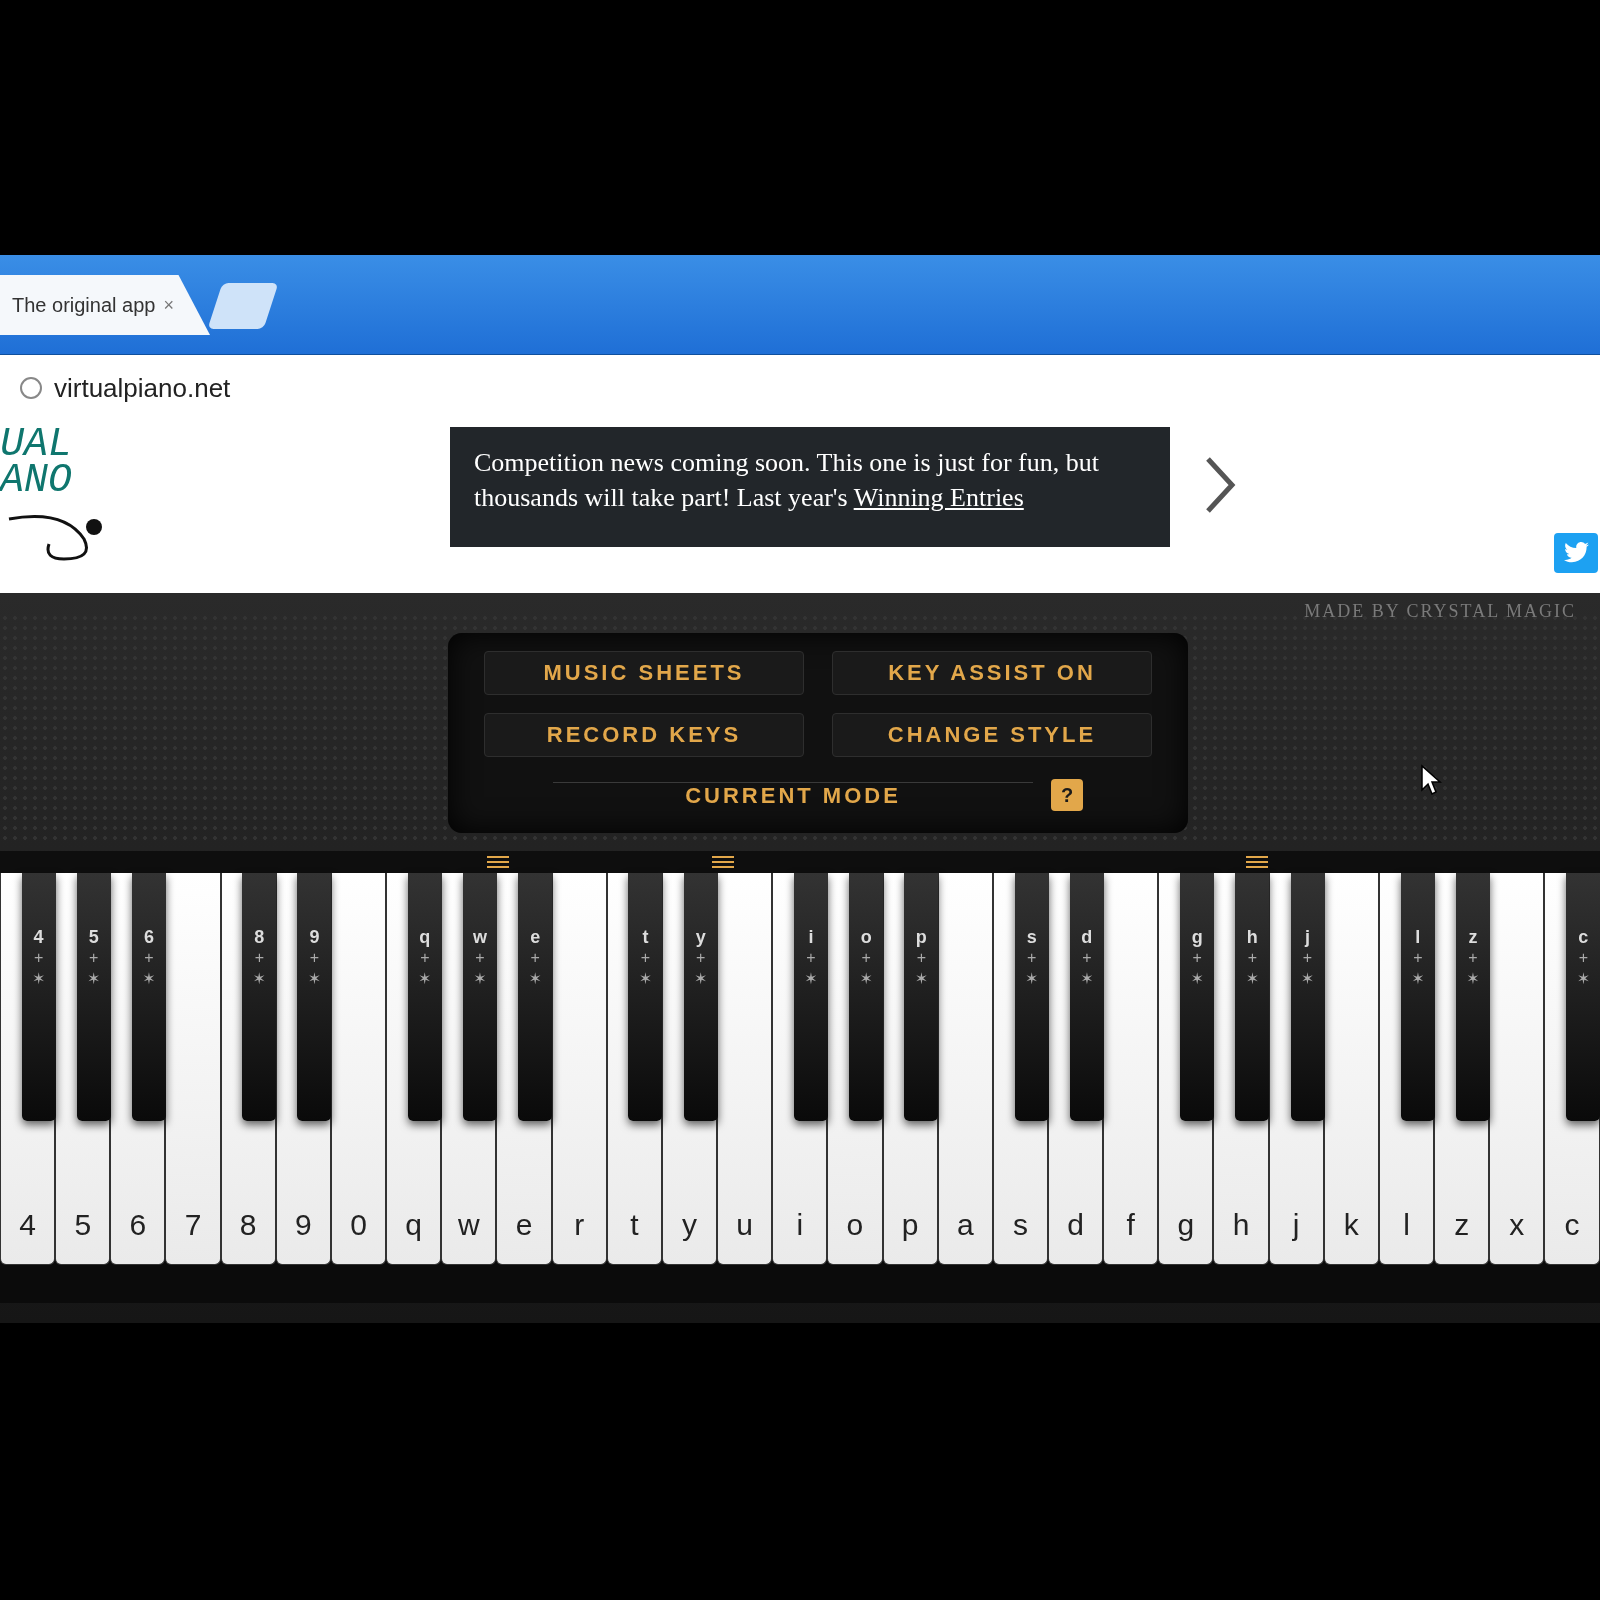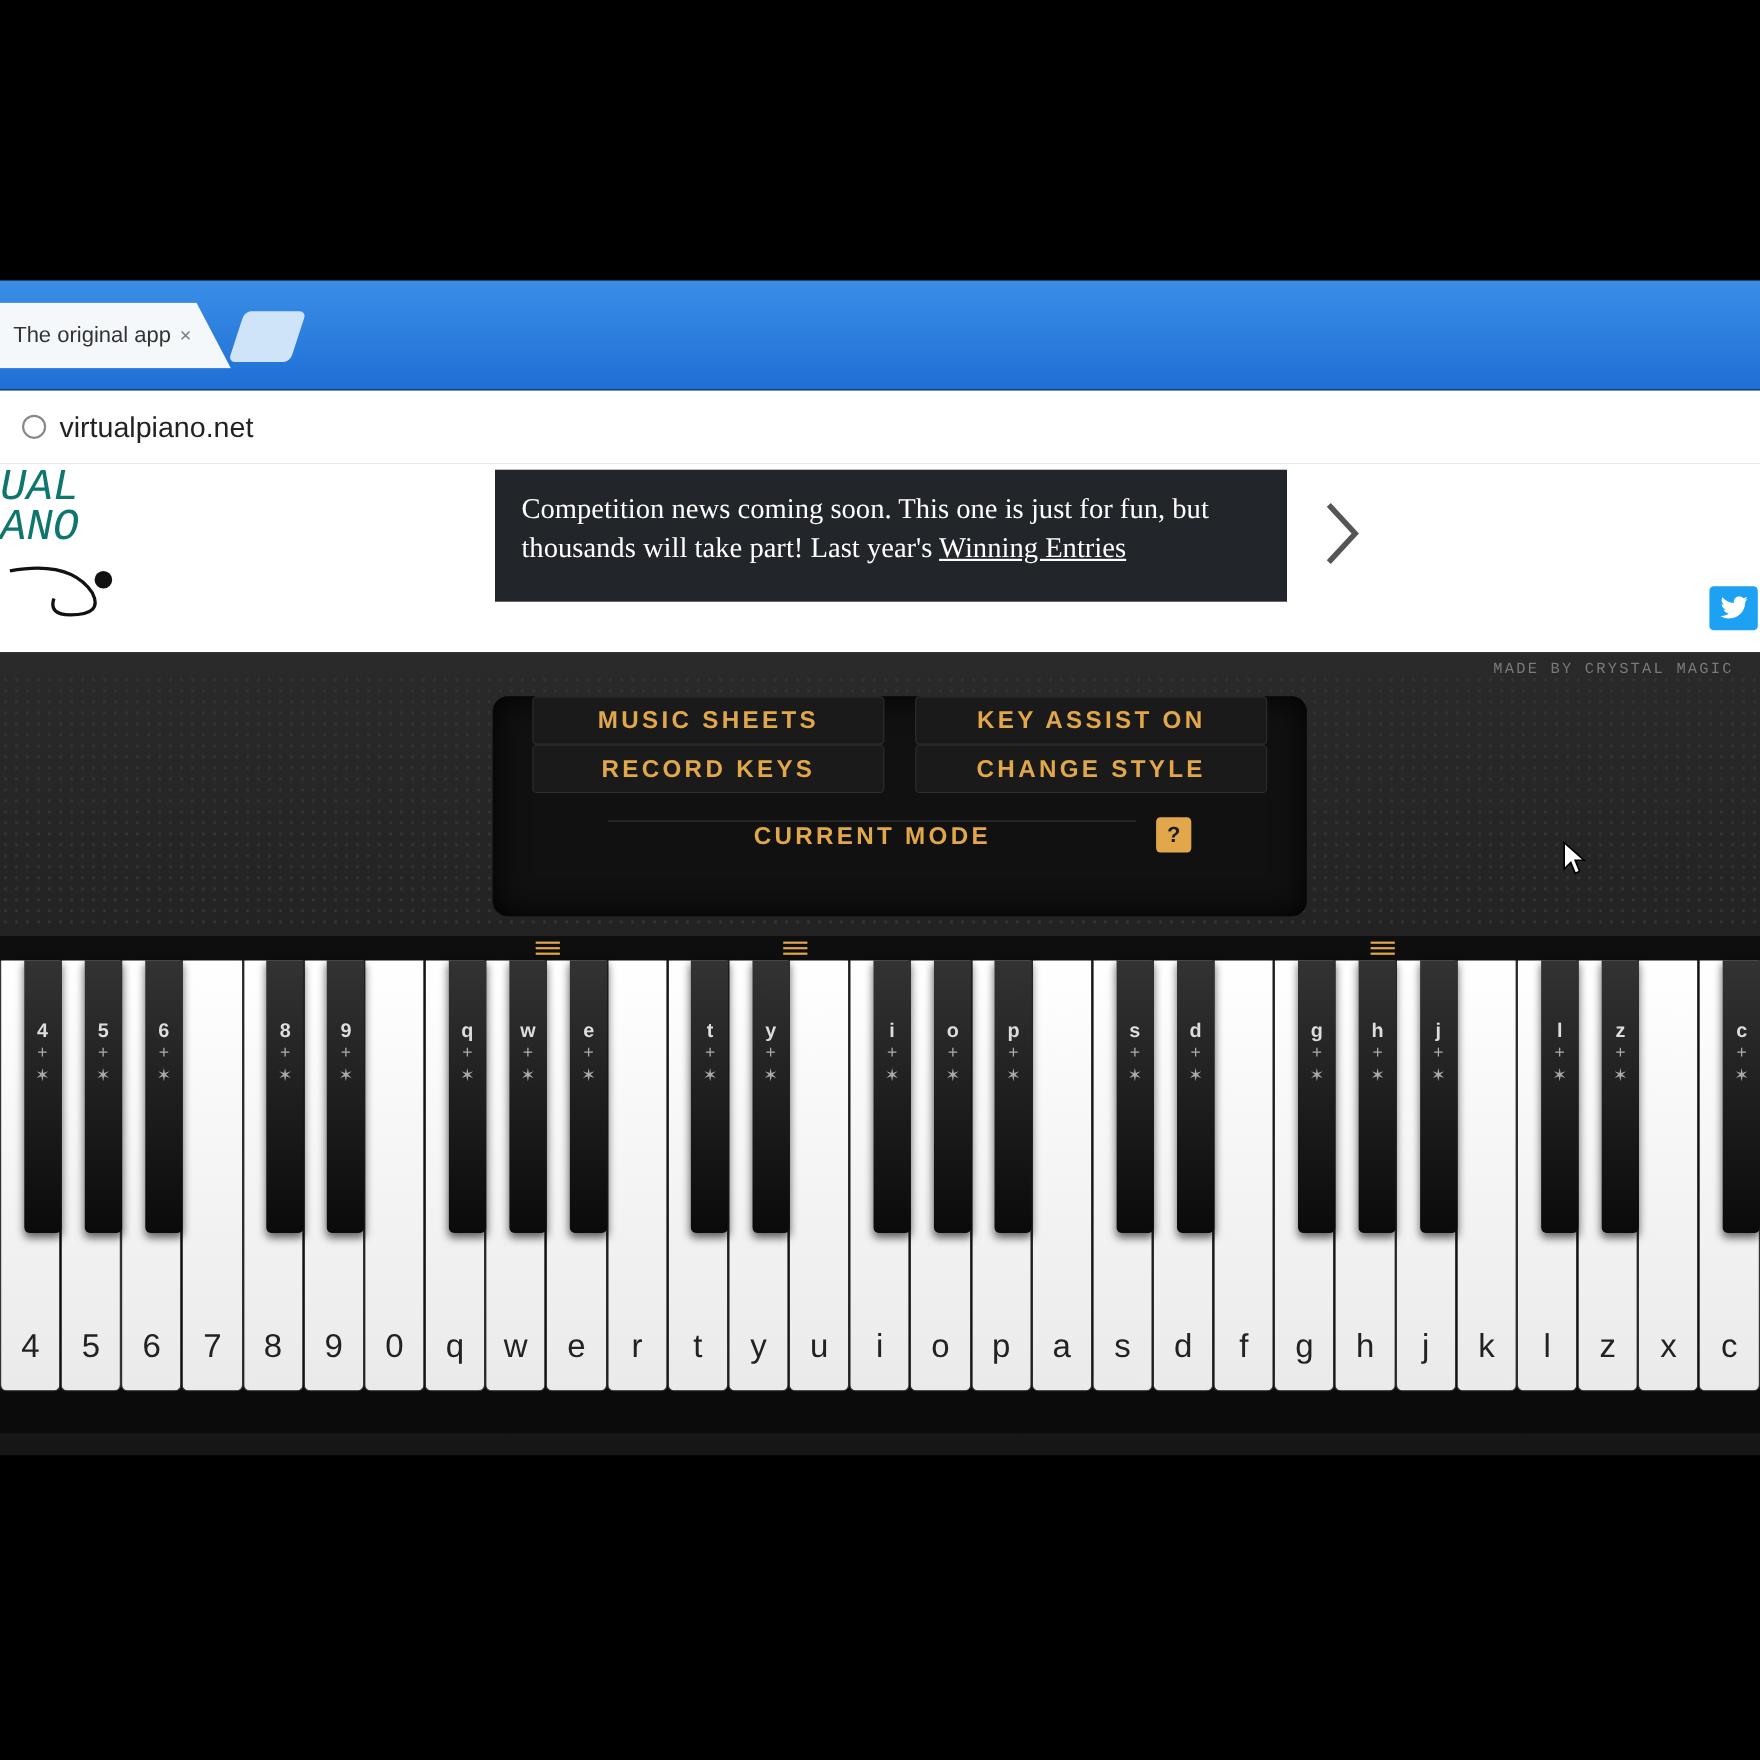--- a/index.html
+++ b/index.html
@@ -37,24 +37,24 @@
   .banner-next { position:absolute; left:1180px; top:14px; width:80px; height:100px; display:flex; align-items:center; justify-content:center; }
   .banner-next svg { width:40px; height:60px; }
   .tw { position:absolute; right:2px; top:112px; width:44px; height:40px; background:#1da1f2; border-radius:4px; display:flex; align-items:center; justify-content:center; color:#fff; font-size:24px;}
 
   
   .piano { position:absolute; left:0; right:0; top:593px; height:730px; background: linear-gradient(#2a2a2a, #161616); }
   .dots { position:absolute; left:0; right:0; top:20px; height:230px;
     background-image: radial-gradient(#333 1.6px, transparent 1.6px);
     background-size: 10px 10px;
   }
-  .maker { position:absolute; right:24px; top:8px; font-size:14px; letter-spacing:2px; color:#7a7a7a; font-family: Liberation Mono, monospace;}
+  .maker { position:absolute; right:24px; top:8px; font-size:18px; letter-spacing:2px; color:#7a7a7a; font-family: Liberation Serif, serif;}
 
   .ctrlpanel { position:absolute; left:448px; top:40px; width:740px; height:200px; background:#111; border-radius:14px; box-shadow: inset 0 0 30px #000; }
-  .ctrlrow { display:flex; gap:28px; justify-content:center; }
+  .ctrlrow { display:flex; gap:28px; justify-content:center; margin-top:18px;}
   .ctrlbtn { width:320px; height:44px; background:#1a1a1a; border:1px solid #2e2e2e; border-radius:4px; display:flex; align-items:center; justify-content:center; color:#e2a74a; font-size:22px; letter-spacing:3px; font-weight:bold; }
   .mode-row { display:flex; justify-content:center; gap:18px; margin-top:22px; align-items:center;}
   .mode-lbl { color:#e2a74a; font-size:22px; letter-spacing:3px; font-weight:bold; border-top:1px solid #3a3a3a; width:480px; text-align:center;}
   .help { width:32px; height:32px; background:#e2a74a; color:#1a1a1a; border-radius:4px; display:flex; align-items:center; justify-content:center; font-weight:bold; font-size:20px;}
 
   .speakerbar { position:absolute; left:0; right:0; top:258px; height:22px; background:#0e0e0e; }
   .speakerbar .slot { position:absolute; top:5px; width:22px; height:12px; display:flex; flex-direction:column; gap:3px;}
   .speakerbar .slot span { display:block; height:2px; background:#e2a74a; }
 
   

